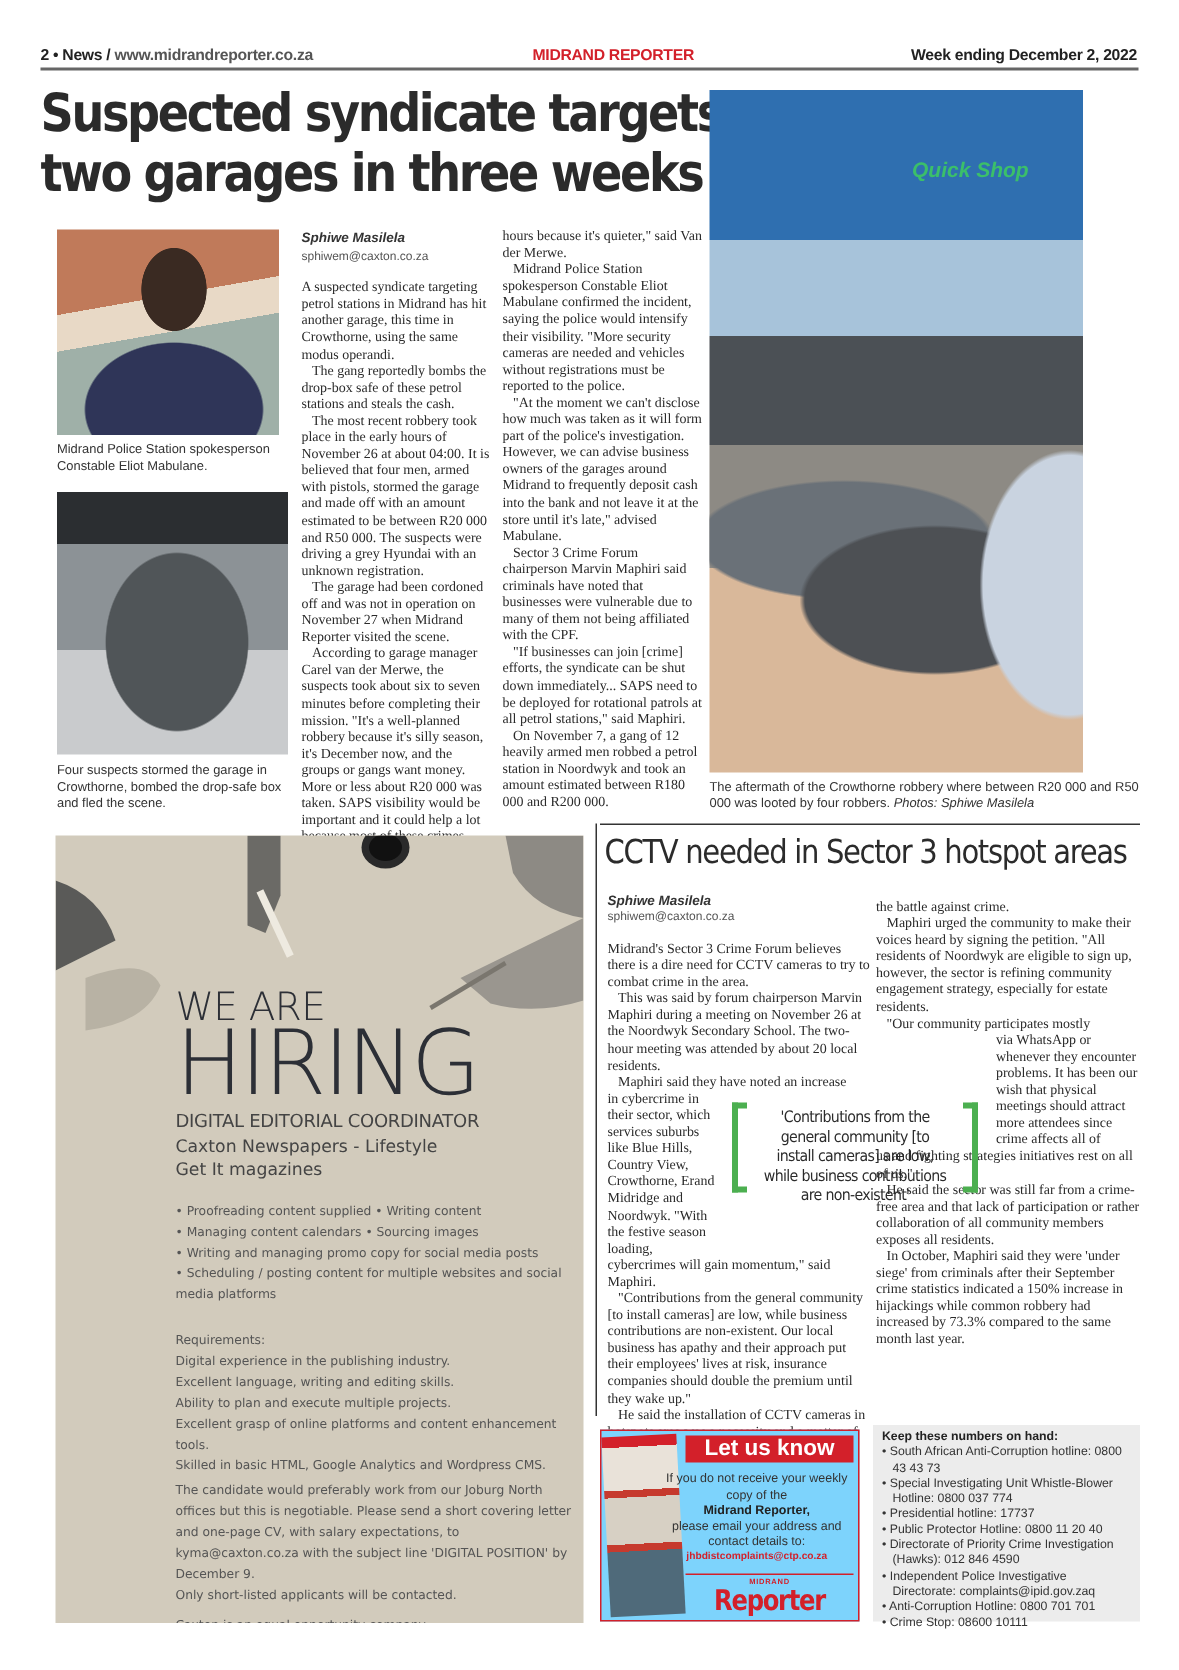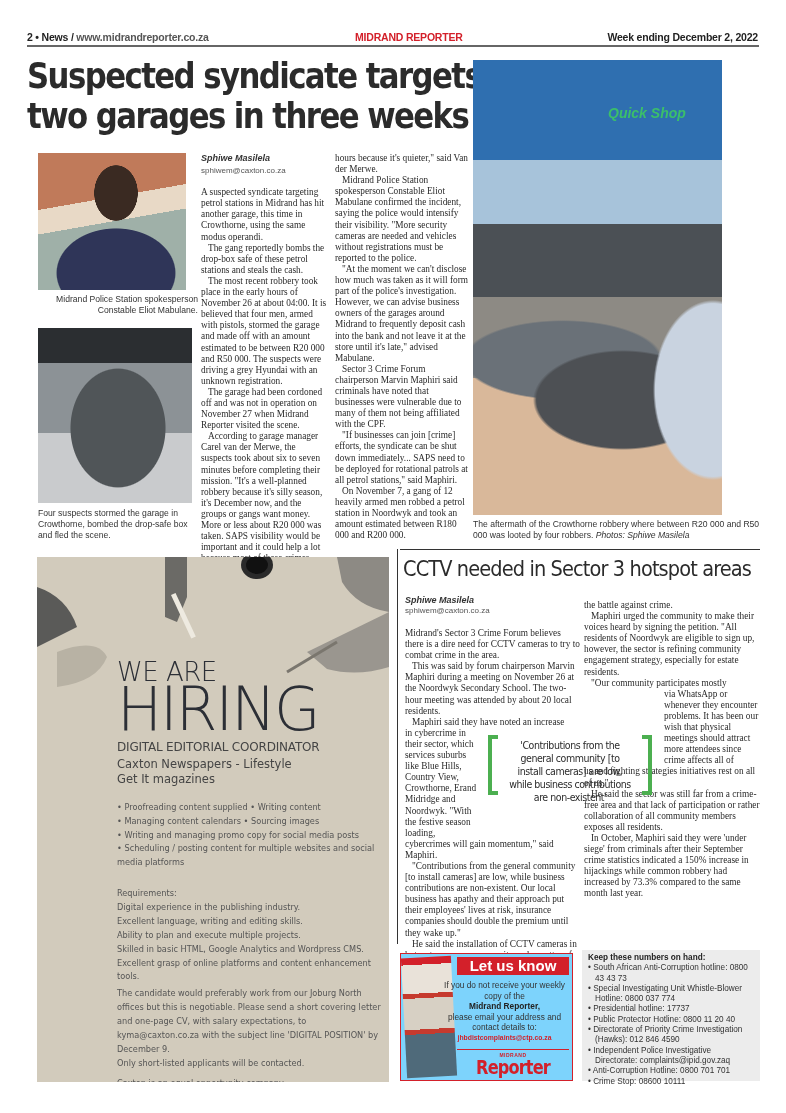--- a/index.html
+++ b/index.html
@@ -35,21 +35,21 @@
     background:
       radial-gradient(ellipse 60px 90px at 240px 330px, #c9d3e0 0 96%, transparent 100%),
       radial-gradient(ellipse 90px 50px at 150px 340px, #4d5054 0 96%, transparent 100%),
       radial-gradient(ellipse 100px 40px at 90px 300px, #6a7178 0 96%, transparent 100%),
       linear-gradient(180deg, #2f6fb0 0 22%, #a7c3da 22% 36%, #4b5055 36% 52%, #8d8a84 52% 70%, #d9b89a 70% 100%);
   }
   .store-logo { left: 135px; top: 45px; color: #3bbf6a; font-family: "Liberation Sans", sans-serif; font-weight: bold; font-style: italic; font-size: 14px; }
 
   
   .caption { font-family: "Liberation Sans", sans-serif; font-size: 8.6px; line-height: 11px; color: #333; }
-  .cap-officer { left: 38px; top: 294px; width: 160px; text-align: right; }
+  .cap-officer { left: 38px; top: 294px; width: 160px; }
   .cap-safe { left: 38px; top: 508px; width: 160px; }
   .cap-store { left: 473px; top: 519px; width: 290px; }
   .cap-store em { font-style: italic; }
 
   
   .byline { font-family: "Liberation Sans", sans-serif; font-weight: bold; font-style: italic; font-size: 9px; color: #333; }
   .email { font-family: "Liberation Sans", sans-serif; font-size: 8px; color: #555; margin-top: 1px; }
   .col { font-family: "Liberation Serif", serif; font-size: 9.3px; line-height: 11.1px; color: #2a2a2a; }
   .col p { text-indent: 7px; }
   .col p.noindent { text-indent: 0; }
@@ -183,22 +183,22 @@
     <div>• Proofreading content supplied • Writing content</div>
     <div>• Managing content calendars • Sourcing images</div>
     <div>• Writing and managing promo copy for social media posts</div>
     <div>• Scheduling / posting content for multiple websites and social media platforms</div>
   </div>
   <div class="ad-text ad-req">
     <div>Requirements:</div>
     <div>Digital experience in the publishing industry.</div>
     <div>Excellent language, writing and editing skills.</div>
     <div>Ability to plan and execute multiple projects.</div>
+    <div>Excellent grasp of online platforms and content enhancement tools.</div>
     <div>Skilled in basic HTML, Google Analytics and Wordpress CMS.</div>
-    <div>Excellent grasp of online platforms and content enhancement tools.</div>
   </div>
   <div class="ad-text ad-contact">
     <div>The candidate would preferably work from our Joburg North offices but this is negotiable. Please send a short covering letter and one-page CV, with salary expectations, to kyma@caxton.co.za with the subject line 'DIGITAL POSITION' by December 9.</div>
     <div>Only short-listed applicants will be contacted.</div>
   </div>
   <div class="ad-text ad-equal">Caxton is an equal opportunity company.</div>
 </div>
 
 <div class="abs cctv-head">CCTV needed in Sector 3 hotspot areas</div>
 <div class="abs cctv-by">

